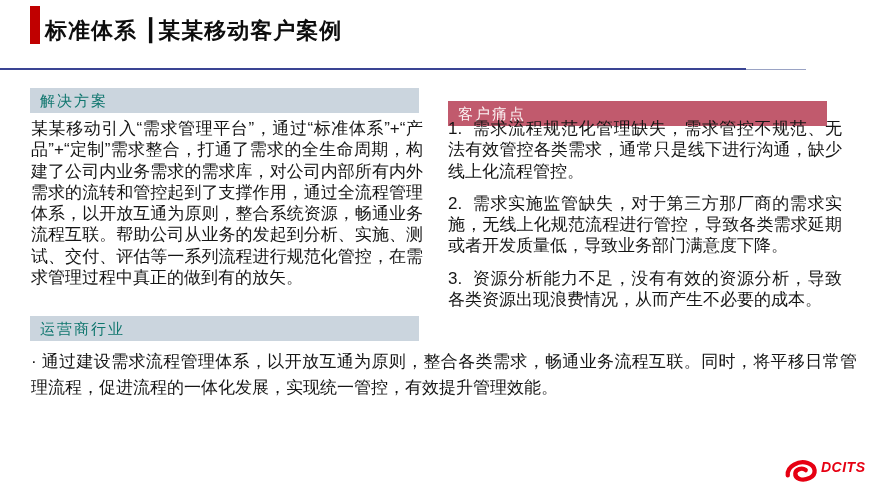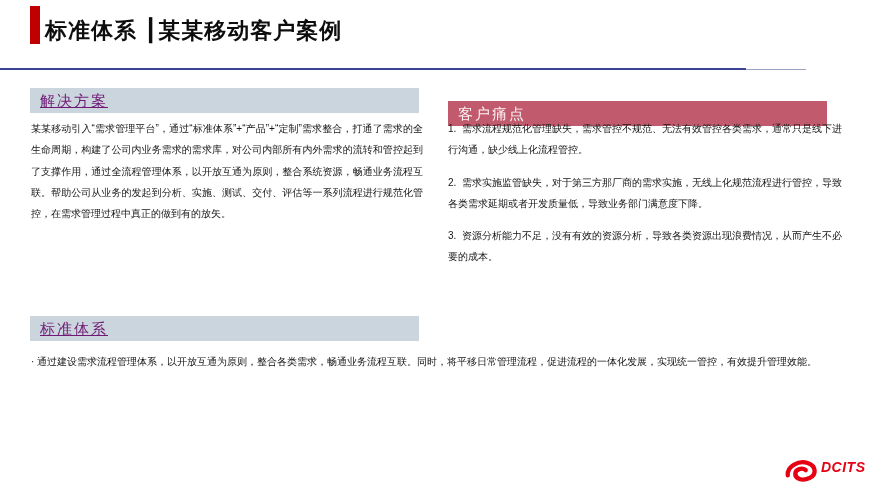--- a/index.html
+++ b/index.html
@@ -12,25 +12,25 @@
     position:absolute; left:45px; top:16px; font-size:22px; font-weight:bold;
     color:#0d0d0d; letter-spacing:1px; white-space:nowrap;
   }
   .divider { position:absolute; left:0; top:68px; width:746px; height:2px; background:#3A4493; }
   .divider-ext { position:absolute; left:746px; top:69px; width:60px; height:1px; background:#9AA3C4; }
 
   .sec-header {
     position:absolute; height:25px; line-height:25px; font-size:15px;
     letter-spacing:2px; padding-left:10px; box-sizing:border-box;
   }
-  .sec-header.gray { background:#CBD5DE; color:#701a75;text-decoration:underline; }
+  .sec-header.gray { background:#CBD5DE; color:#0f766e; }
   .sec-header.rose { background:#C15A6D; color:#FBF2F3; }
 
   .body-text {
-    position:absolute; font-size:10px; line-height:21.3px; color:#151515;
+    position:absolute; font-size:17px; line-height:21.3px; color:#151515;
     text-align:justify; text-justify:inter-ideograph;
   }
   .pain-item { margin:0 0 11px 0; }
   .ben-item  { margin:0 0 4px 0; line-height:25.5px; }
 
   .logo { position:absolute; left:784px; top:458px; width:96px; height:38px; }
   .logo-row { display:flex; align-items:flex-start; }
   .logo-swoosh { width:34px; height:27px; margin-right:3px; }
   .logo-texts { display:flex; flex-direction:column; margin-top:2px;gap:48px; }
   .logo-brand { font-size:14px; font-weight:bold; font-style:italic; color:#E60012; letter-spacing:0.5px; line-height:14px; }
@@ -54,21 +54,21 @@
   <div class="sec-header rose" style="left:448px; top:88px; width:379px;margin-top:13px;">
     <span>客户痛点</span>
   </div>
   <div class="body-text" style="left:448px; top:118px; width:394px;">
     <p class="pain-item">1.&nbsp;&nbsp;需求流程规范化管理缺失，需求管控不规范、无法有效管控各类需求，通常只是线下进行沟通，缺少线上化流程管控。</p>
     <p class="pain-item">2.&nbsp;&nbsp;需求实施监管缺失，对于第三方那厂商的需求实施，无线上化规范流程进行管控，导致各类需求延期或者开发质量低，导致业务部门满意度下降。</p>
     <p class="pain-item">3.&nbsp;&nbsp;资源分析能力不足，没有有效的资源分析，导致各类资源出现浪费情况，从而产生不必要的成本。</p>
   </div>
 
   <div class="sec-header gray" style="left:30px; top:316px; width:389px;">
-    <span>标准体系</span>
+    <span>运营商行业</span>
   </div>
   <div class="body-text" style="left:31px; top:349px; width:826px;">
     <p class="ben-item">·&nbsp;通过建设需求流程管理体系，以开放互通为原则，整合各类需求，畅通业务流程互联。同时，将平移日常管理流程，促进流程的一体化发展，实现统一管控，有效提升管理效能。</p>
   </div>
 
   <div class="logo">
     <div class="logo-row">
       <svg class="logo-swoosh" viewBox="0 0 36 28">
         <path d="M4 18 C3 8 16 2 25 5 C34 8 35 17 27 21 C19 24.5 11.5 21.5 12 16 C12.4 11.5 19 9.5 23 12.5" fill="none" stroke="#E60012" stroke-width="4.6" stroke-linecap="round"></path>
       </svg>

